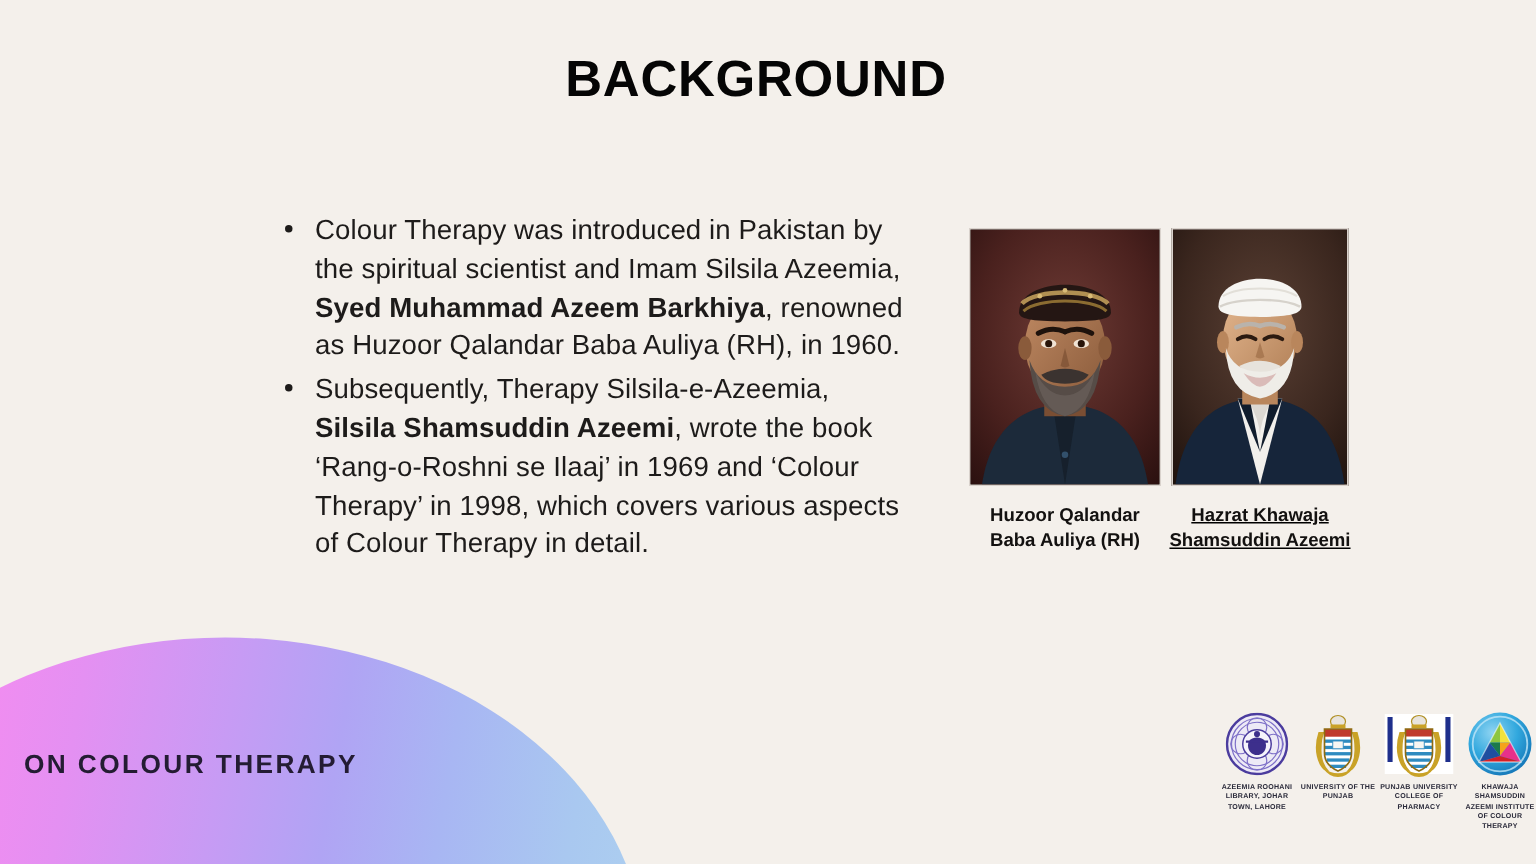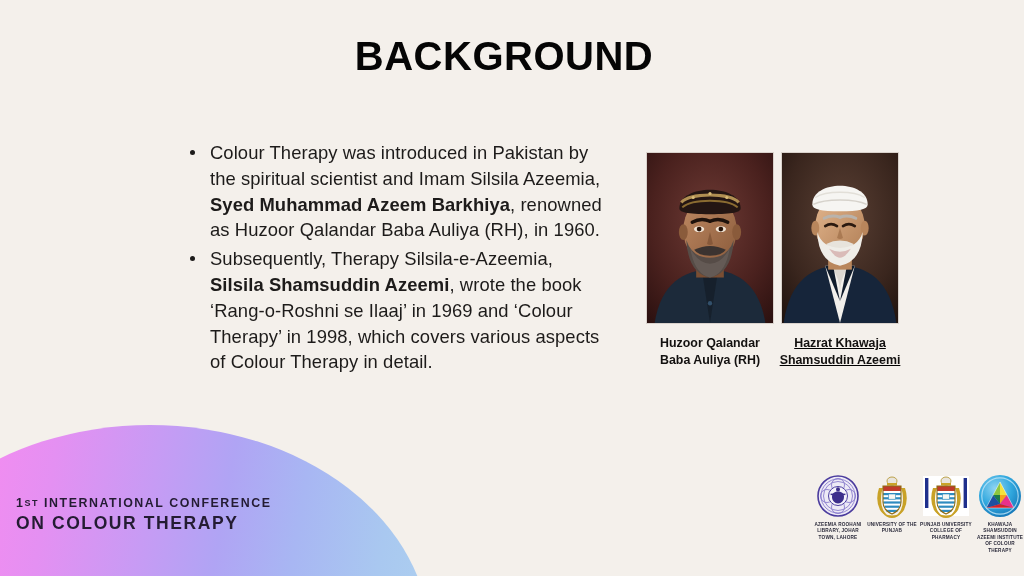--- a/index.html
+++ b/index.html
@@ -34,21 +34,21 @@
         #AFD4EF 100%);
   }
 
   
   .slide-title {
     position: absolute;
     left: 0;
     right: 16px;
     top: 34px;
     text-align: center;
-    font-size: 40px;
+    font-size: 34px;
     font-weight: bold;
     letter-spacing: 0.5px;
     color: #050505;
     font-family: "Liberation Sans", sans-serif;
   }
 
   
   .body-col {
     position: absolute;
     left: 186px;
@@ -288,21 +288,20 @@
     </div>
     <div class="photo-caption">
       <div>Hazrat Khawaja</div>
       <div>Shamsuddin Azeemi</div>
     </div>
   </div>
 
 </div>
 
 <div class="conf-lockup">
-  <div class="conf-line1"><span>1</span><span class="sup">ST</span><span> INTERNATIONAL CONFERENCE</span></div>
   <div class="conf-line2">ON COLOUR THERAPY</div>
 </div>
 
 <div class="logos">
 
   <div class="logo-block">
     <div class="logo-mark">
       <svg width="42" height="42" viewBox="0 0 42 42" aria-hidden="true">
         <circle cx="21" cy="21" r="20" fill="#EDEAF6"></circle>
         <circle cx="21" cy="21" r="20" fill="none" stroke="#4B3C9E" stroke-width="1.6"></circle>

